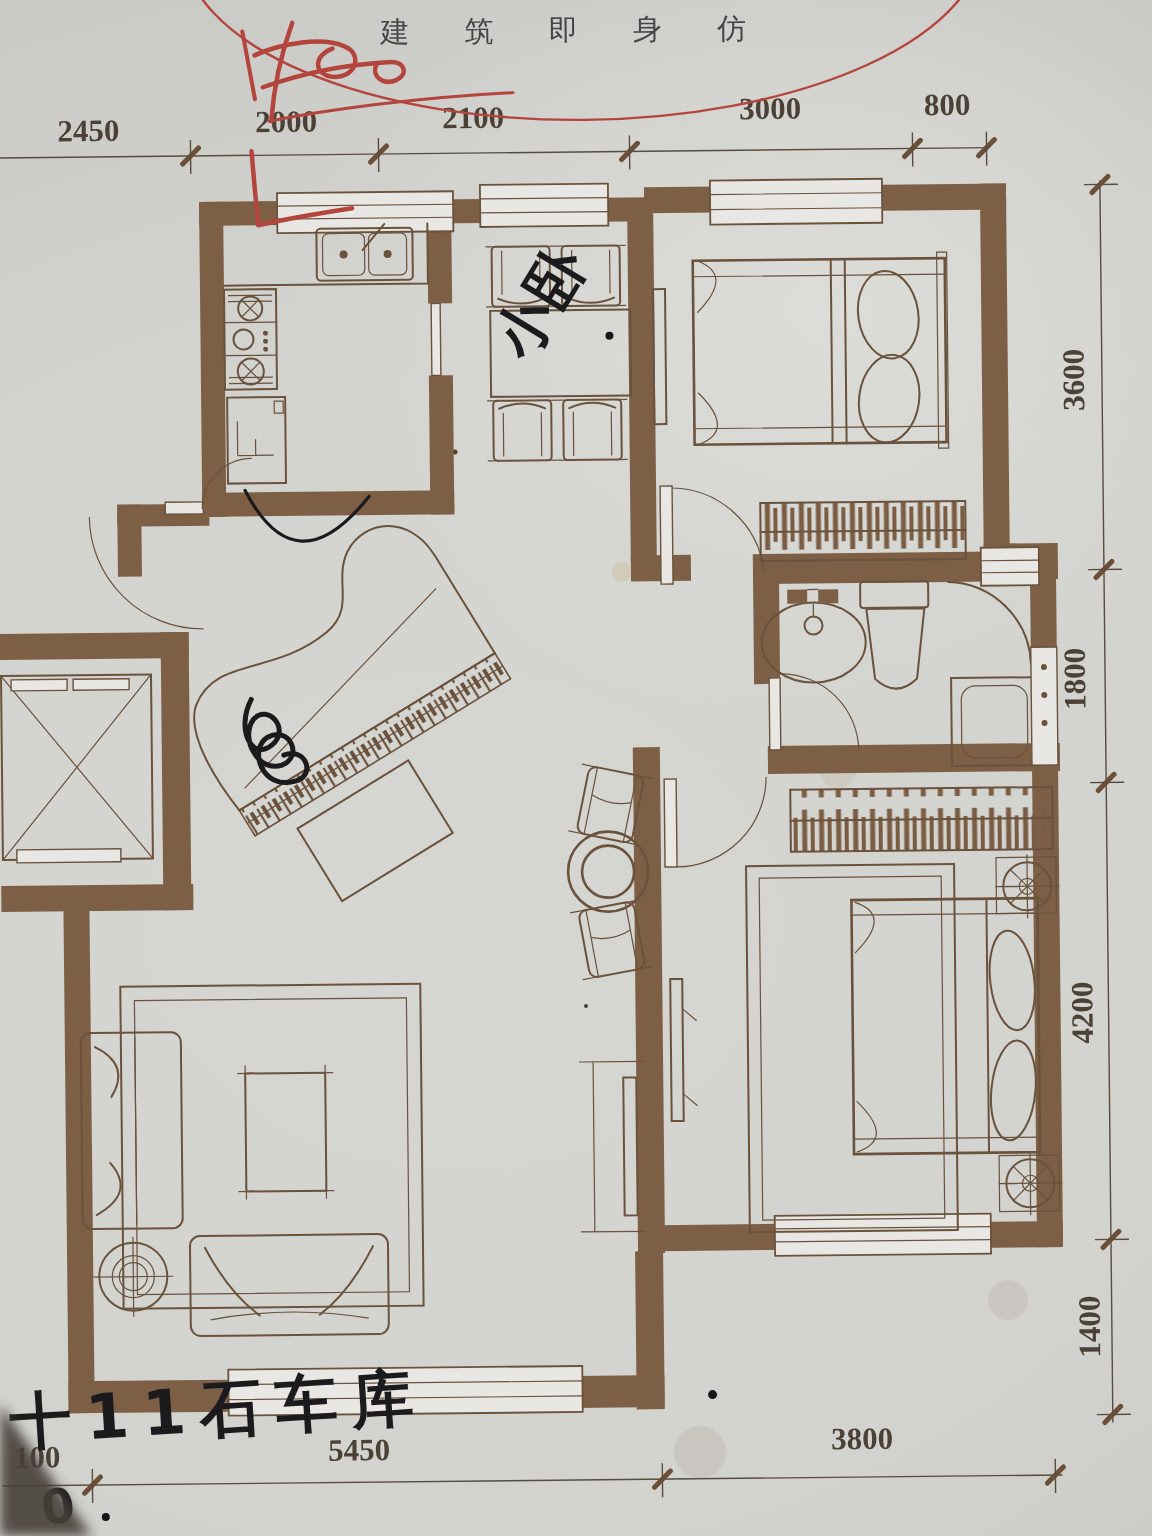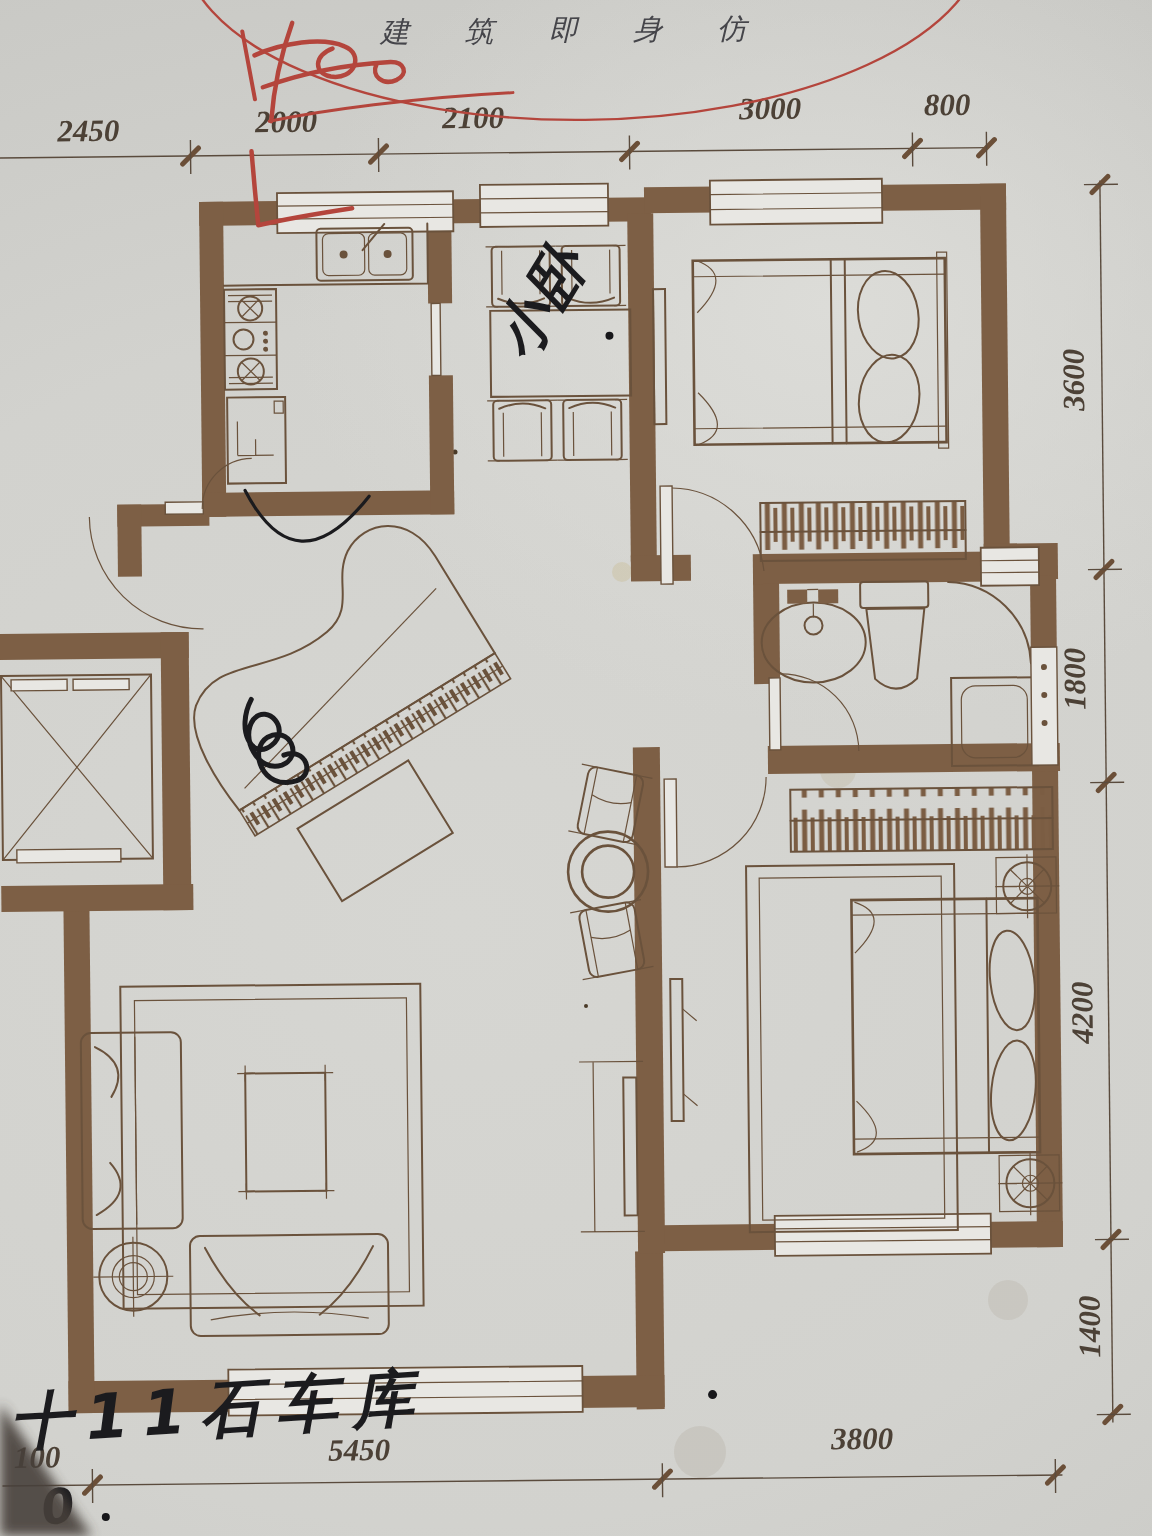--- a/index.html
+++ b/index.html
@@ -2,21 +2,20 @@
 <html style="--paper: #d5d5d1; --wall: #7d5f45; --line: #6a523c; --red: #b4453c; --ink: #1b1b1e;"><head>
 <meta charset="utf-8">
 <style>
   html,body{margin:0;padding:0;background:#7a7a78;}
   .photo{
     position:relative;width:1152px;height:1536px;overflow:hidden;
     background:
       radial-gradient(900px 700px at 72% 20%, #dcdcd8 0%, rgba(220,220,216,0) 60%),
       radial-gradient(1400px 1100px at 40% 60%, #d6d6d2 0%, #d2d2ce 55%, #c7c7c3 100%);
     font-family:"Liberation Sans",sans-serif;
-    font-style:italic;
   }
   svg{position:absolute;inset:0;display:block;}
   .wall{fill:var(--wall,#7d5f45);stroke:none;}
   .fln{stroke:var(--line,#6a523c);stroke-width:2;fill:none;stroke-linecap:round;}
   .fln1{stroke:var(--line,#6a523c);stroke-width:1.2;fill:none;}
   .fln2{stroke:var(--line,#6a523c);stroke-width:2.6;fill:none;}
   .win{fill:#e8e7e3;stroke:var(--line,#6a523c);stroke-width:1.8;}
   .leaf{fill:#e8e7e3;stroke:var(--line,#6a523c);stroke-width:1.4;}
   .dimline{stroke:#5a4b3d;stroke-width:1.4;fill:none;}
   .tick{stroke:#6b4f38;stroke-width:5;stroke-linecap:round;}

